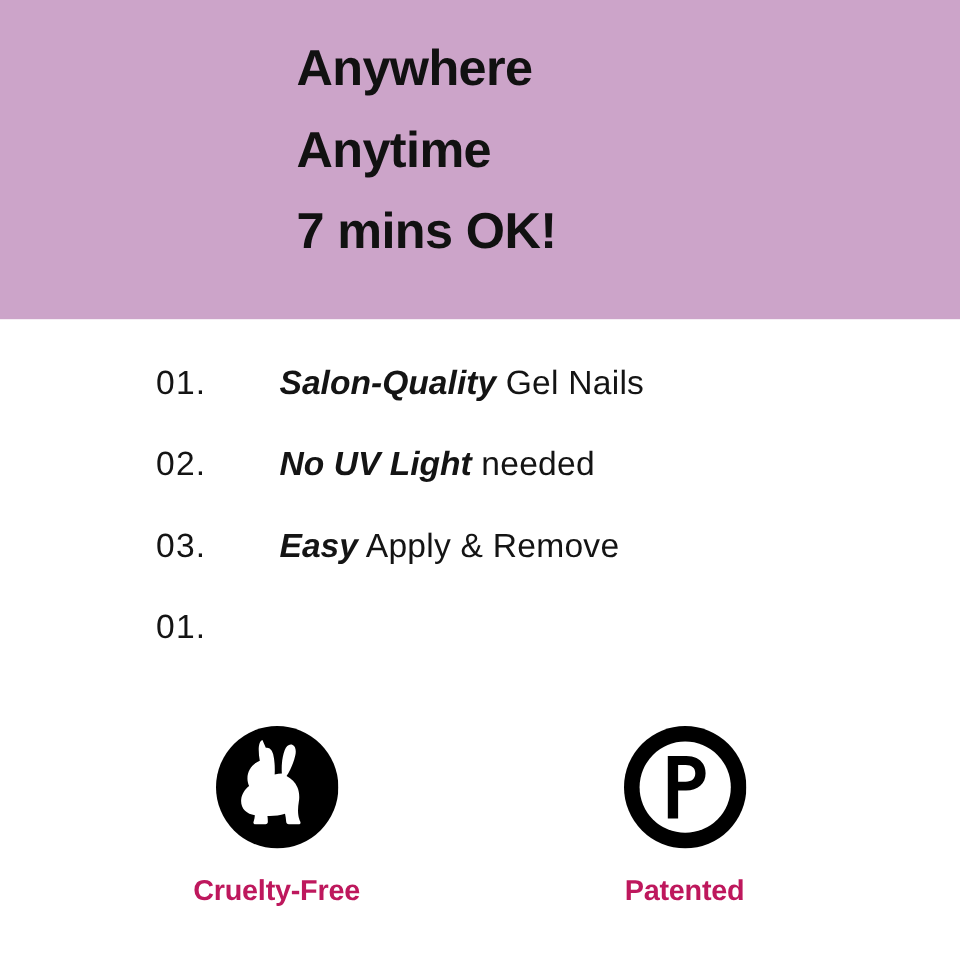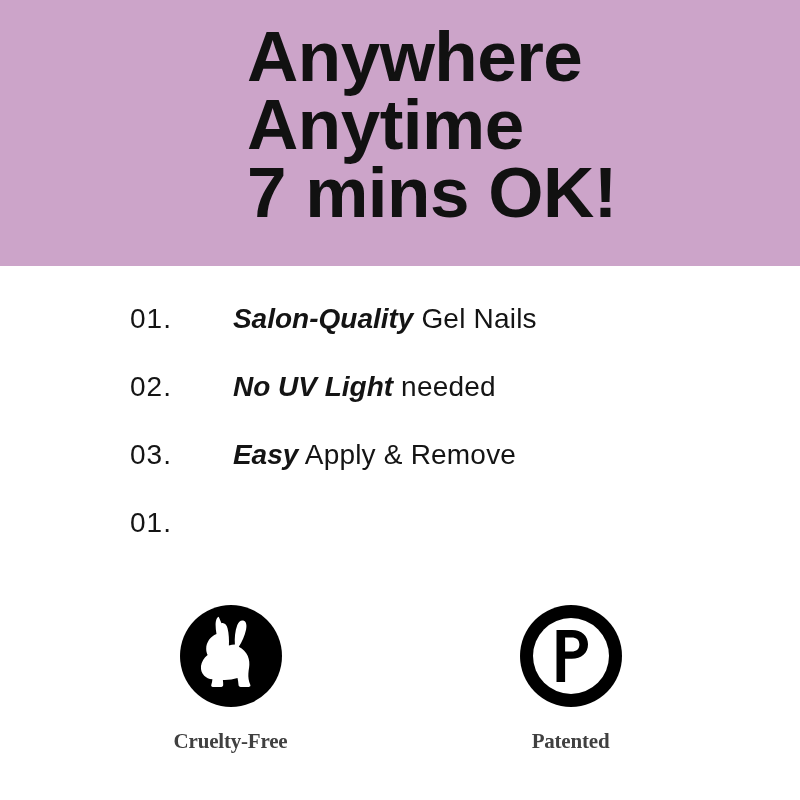--- a/index.html
+++ b/index.html
@@ -32,21 +32,21 @@
   }
 
   .headline {
     position: absolute;
     left: 247px;
     top: 23px;
     width: 520px;
     color: #111111;
     font-family: "Liberation Sans", sans-serif;
     font-weight: bold;
-    font-size: 71px;
+    font-size: 42px;
     line-height: 68px;
     letter-spacing: -0.5px;
     white-space: nowrap;
   }
   .headline-line {
     display: block;
   }
 
   
   .feature-list {
@@ -96,24 +96,24 @@
     flex-direction: column;
     align-items: center;
   }
   .badge-icon {
     width: 102px;
     height: 102px;
     display: block;
   }
   .badge-label {
     margin-top: 22px;
-    color: #404040;
-    font-family: Liberation Serif, serif;
+    color: #be185d;
+    font-family: Liberation Sans, sans-serif;
     font-weight: bold;
-    font-size: 21px;
+    font-size: 24px;
     letter-spacing: -0.2px;
     white-space: nowrap;
   }
 </style>
 </head>
 <body>
 
 <div class="poster">
 
   <div class="header-band">

